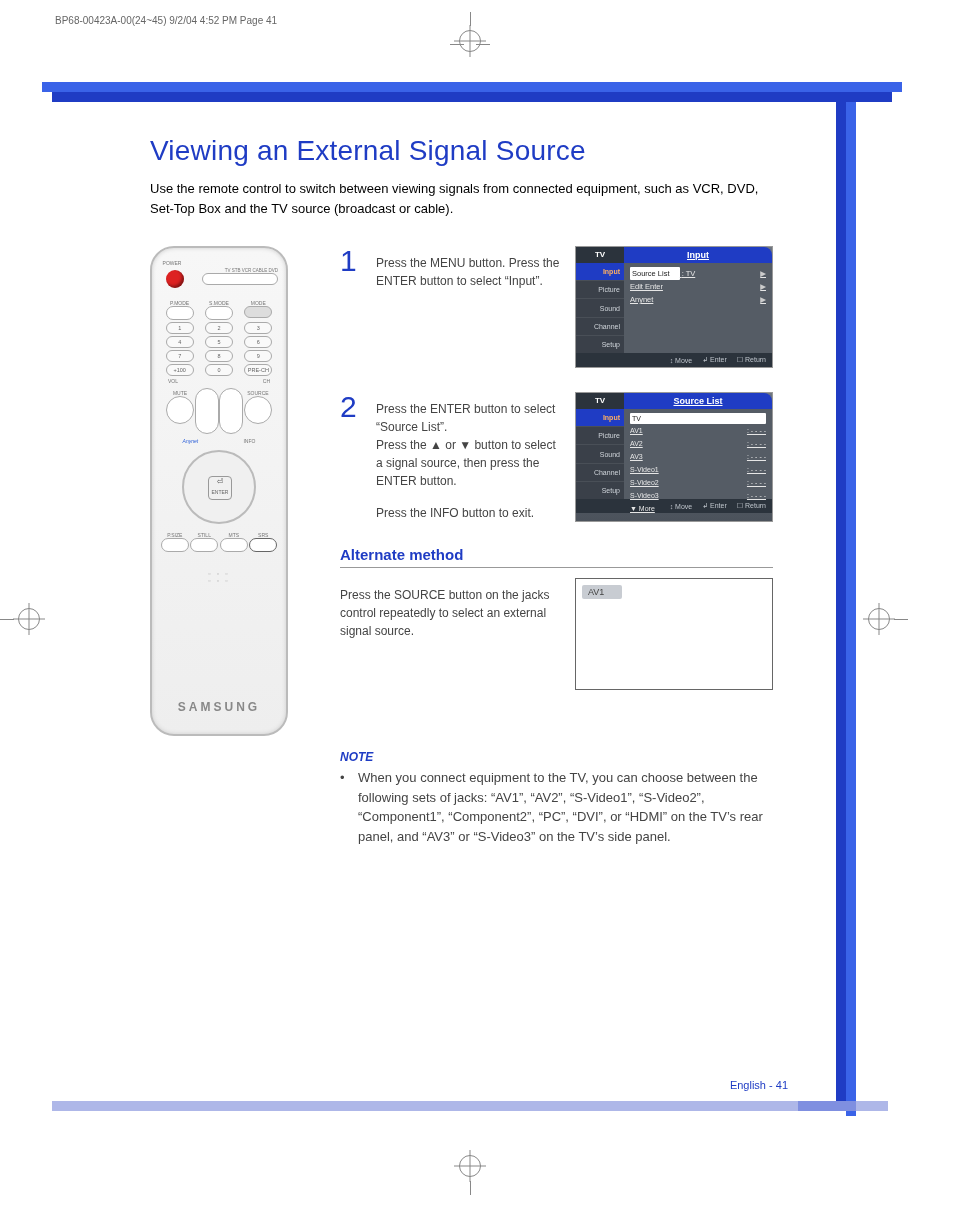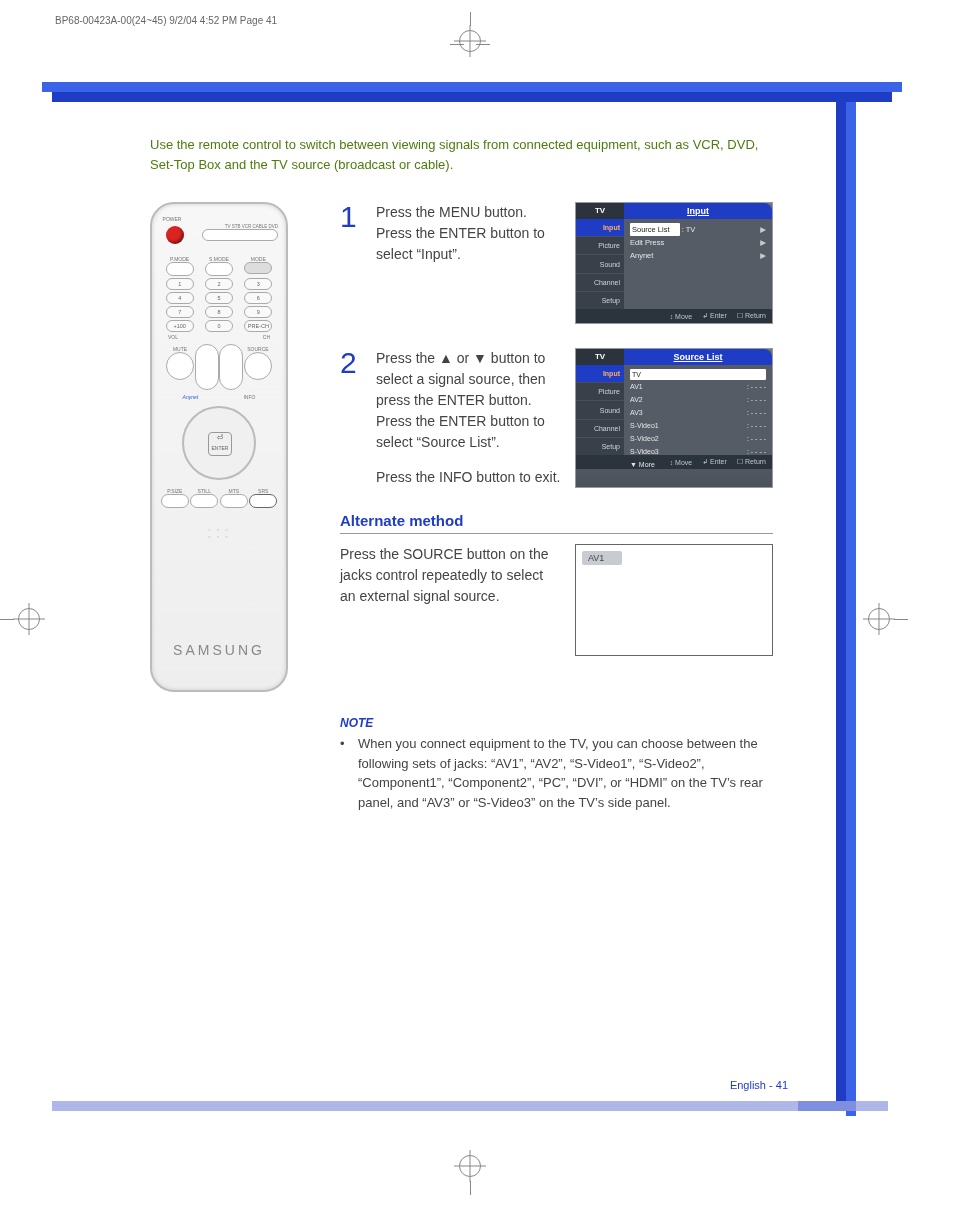--- a/index.html
+++ b/index.html
@@ -59,32 +59,32 @@
   }
   h1 {
     font-family: "Helvetica Neue", Arial, sans-serif;
     font-weight: 300;
     font-size: 28px;
     color: #1f3cc4;
     margin: 0 0 12px 0;
     letter-spacing: 0.2px;
   }
   .intro {
-    font-size: 13px; line-height: 1.5; margin-bottom: 28px; color:#4d7c0f;
+    font-size: 13px; line-height: 1.5; margin-bottom: 28px; color:#000000;
   }
   .columns { display: flex; gap: 40px; }
   .remote-col { width: 150px; flex: 0 0 150px; }
   .remote {
     width: 138px; height: 490px; border: 2px solid #bbb; border-radius: 24px;
     background: linear-gradient(#f7f7f7,#eee);
     box-shadow: inset 0 0 4px #ccc;
     padding:10px 8px; box-sizing:border-box; font-size:6px; color:#666; text-align:center;
     position:relative;
   }
-  .remote .brand { position:absolute; bottom:32px; left:0; right:0; font-size:14px; letter-spacing:3px; color:#888; font-weight:normal;}
+  .remote .brand { position:absolute; bottom:20px; left:0; right:0; font-size:12px; letter-spacing:3px; color:#888; font-weight:bold;}
   .remote .power { width:18px;height:18px;border-radius:50%;background:#d22; margin:4px 0 4px 6px; box-shadow:inset -2px -2px 3px rgba(0,0,0,.4);}
   .remote .row { display:flex; justify-content:space-around; margin:2px 0;}
   .remote .pill { width:26px;height:10px;border:1px solid #aaa;border-radius:6px;background:#f9f9f9;font-size:5.5px;line-height:10px;}
   .remote .oval { width:26px;height:12px;border:1px solid #aaa;border-radius:8px;background:#fff;}
   .remote .lbl { font-size:5px; color:#777; margin:2px 0 0 0;}
   .remote .ring { width:70px;height:70px;border:2px solid #bbb;border-radius:50%;margin:6px auto;position:relative;background:#f0f0f0;}
   .remote .ring .center{position:absolute;top:24px;left:24px;width:22px;height:22px;border:1px solid #999;border-radius:4px;font-size:5px;line-height:10px;}
   .remote .vol { display:flex; justify-content:space-between; margin:4px 6px;}
   .remote .bigcirc{width:26px;height:26px;border:1px solid #aaa;border-radius:50%;background:#fff;}
   .remote .rocker{width:22px;height:44px;border:1px solid #aaa;border-radius:12px;background:#fff;}
@@ -92,35 +92,35 @@
   .text-col { flex: 1; }
   .subhead {
     color: #1f3cc4; font-weight: 600; font-size: 15px; border-bottom: 1px solid #999;
     padding-bottom: 4px; margin: 0 0 10px 0;
   }
   .step-row { display:flex; margin-bottom: 24px; gap:14px; }
   .step-num {
     font-size: 30px; font-weight: 300; color: #1f3cc4; width: 22px; line-height: 1; flex: 0 0 22px;
     font-family: Arial, sans-serif;
   }
-  .step-text { font-size: 14px; line-height: 1.5; flex:1; color:#444;}
+  .step-text { font-size: 12px; line-height: 1.5; flex:1; color:#444;margin-top:8px;}
   .screen {
     width: 196px; flex: 0 0 196px; border:1px solid #999; font-size:8px; color:#ddd;
     background: linear-gradient(#6f7680,#4b525b);
   }
   .screen .tabbar { display:flex; height:16px; }
   .screen .tab-tv { flex:0 0 48px; background:#2b333c; text-align:center; line-height:16px; color:#fff; font-weight:bold; font-size:8px;}
   .screen .tab-title { flex:1; background:#1f3cc4; text-align:center; line-height:16px; color:#fff; font-weight:bold; font-size:9px; border-radius:0 8px 0 0; text-decoration:underline;}
   .screen .body { display:flex; height: 90px;}
   .screen .side { width:48px; background:#3a4049; display:flex; flex-direction:column; font-size:7px;}
   .screen .side div{ flex:1; display:flex; align-items:center; justify-content:flex-end; padding-right:4px; color:#cfd4da; border-top:1px solid rgba(255,255,255,.08);}
   .screen .side div.active{ background:#1f3cc4; color:#ffb060; font-weight:bold;}
   .screen .side div:first-child{border-top:0;}
   .screen .main { flex:1; background:#555c65; padding:4px 6px; font-size:7.5px; color:#e6e6e6;}
-  .screen .main .line{ display:flex; justify-content:space-between; line-height:13px;}
+  .screen .main .line{ display:flex; justify-content:space-between; line-height:13px;text-decoration:underline;}
   .screen .main .line .arrow{ color:#ccc;}
   .screen .main .hl{ background:#fff; color:#222; padding:0 2px; border-radius:1px; display:inline-block; width:100%; box-sizing:border-box;}
   .screen .foot { height:14px; background:#2b333c; color:#bfc5cc; font-size:7px; display:flex; justify-content:flex-end; gap:10px; align-items:center; padding:0 6px;}
 
   .altbox {
     width: 196px; flex:0 0 196px; height:110px; border:1px solid #666; background:#fff; position:relative;
   }
   .altbox .tag {
     position:absolute; top:6px; left:6px; background:#c8ccd2; color:#444; font-size:9px; padding:2px 18px 2px 6px; border-radius:2px;
   }
@@ -171,20 +171,21 @@
   </div>
 
   <div class="blue-outer-top"></div>
   <div class="blue-outer-right"></div>
   <div class="blue-frame-top"></div>
   <div class="blue-frame-right"></div>
   <div class="bottom-bar-lilac"></div>
   <div class="bottom-bar-cap"></div>
 
   <div class="content">
+    <h1>Viewing an External Signal Source</h1>
     <div class="intro">Use the remote control to switch between viewing signals from connected equipment, such as VCR, DVD, Set-Top Box and the TV source (broadcast or cable).</div>
 
     <div class="columns">
 
       <div class="remote-col">
         <div class="remote">
           <div style="display:flex;justify-content:space-between;align-items:center">
             <div>
               <div class="lbl">POWER</div>
               <div class="power"></div>
@@ -294,42 +295,42 @@
                 <div>Sound</div>
                 <div>Channel</div>
                 <div>Setup</div>
               </div>
               <div class="main">
                 <div class="line">
                     <span><span class="hl" style="width:auto;padding-right:10px">Source List</span> <span>: TV</span></span>
                     <span class="arrow">▶</span>
                   </div>
                 <div class="line">
-                    <span>Edit Press</span>
+                    <span>Edit Enter</span>
                     <span class="arrow">▶</span>
                   </div>
                 <div class="line">
                     <span>Anynet</span>
                     <span class="arrow">▶</span>
                   </div>
               </div>
             </div>
             <div class="foot">
               <span>↕ Move</span>
               <span>↲ Enter</span>
               <span>☐ Return</span>
             </div>
           </div>
         </div>
 
         <div class="step-row">
           <div class="step-num">2</div>
           <div class="step-text">
+            <div>Press the ENTER button to select “Source List”.</div>
             <div>Press the ▲ or ▼ button to select a signal source, then press the ENTER button.</div>
-            <div>Press the ENTER button to select “Source List”.</div>
             <div style="margin-top:14px">Press the INFO button to exit.</div>
           </div>
           <div class="screen">
             <div class="tabbar">
               <div class="tab-tv">TV</div>
               <div class="tab-title">Source List</div>
             </div>
             <div class="body">
               <div class="side">
                 <div class="active">Input</div>

